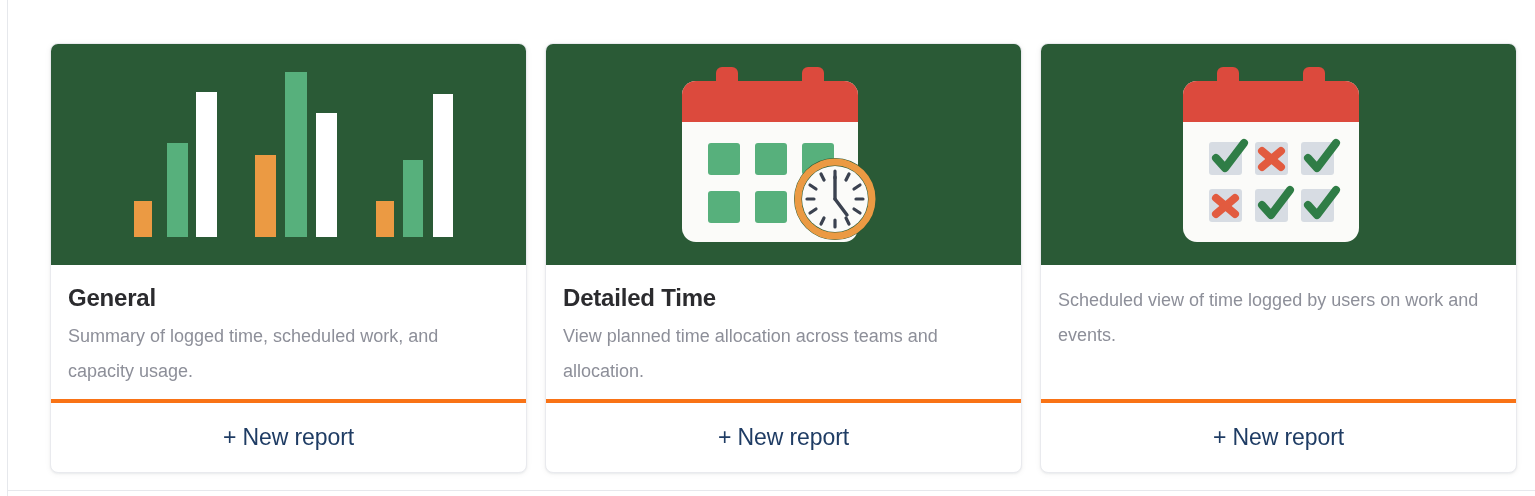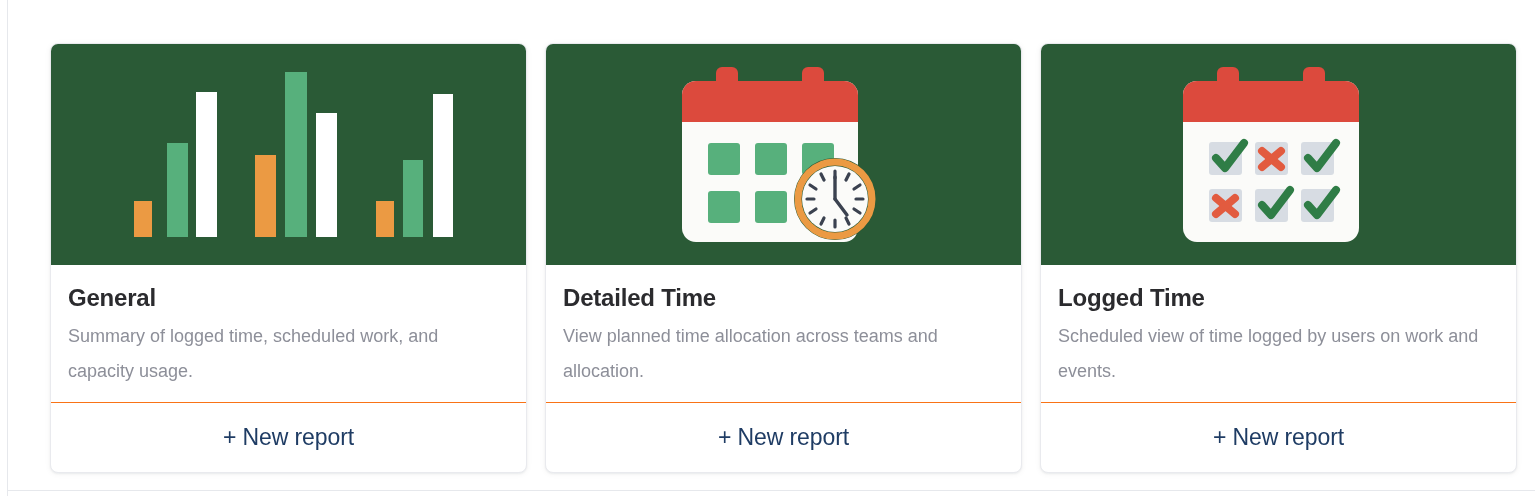--- a/index.html
+++ b/index.html
@@ -92,21 +92,21 @@
   .card-desc {
     font-size: 18px;
     color: #8d8f99;
     line-height: 35px;
     margin: 0;
     max-width: 450px;
   }
 
   .card-footer {
     flex: 0 0 69px;
-    border-top: 1px solid #f97316;
+    border-top: 4px solid #f97316;
     display: flex;
     align-items: center;
     justify-content: center;
   }
 
   .new-report-link {
     font-size: 23px;
     color: #1f3c64;
     font-weight: 500;
     text-decoration: none;
@@ -257,21 +257,20 @@
               <line x1="42" y1="131" x2="61" y2="147"></line>
               <line x1="61" y1="131" x2="42" y2="147"></line>
             </g>
             <path d="M88 138 l9 10 l19 -25" fill="none" stroke="#2f7d46" stroke-width="8" stroke-linecap="round" stroke-linejoin="round"></path>
             <path d="M134 138 l9 10 l19 -25" fill="none" stroke="#2f7d46" stroke-width="8" stroke-linecap="round" stroke-linejoin="round"></path>
           </svg>
         </div>
       </div>
 
       <div class="card-body">
-        <div class="card-title">Logged Time</div>
         <div class="card-desc">Scheduled view of time logged by users on work and events.</div>
       </div>
 
       <div class="card-footer">
         <a class="new-report-link">+ New report</a>
       </div>
     </div>
 
   </div>
 </div>

